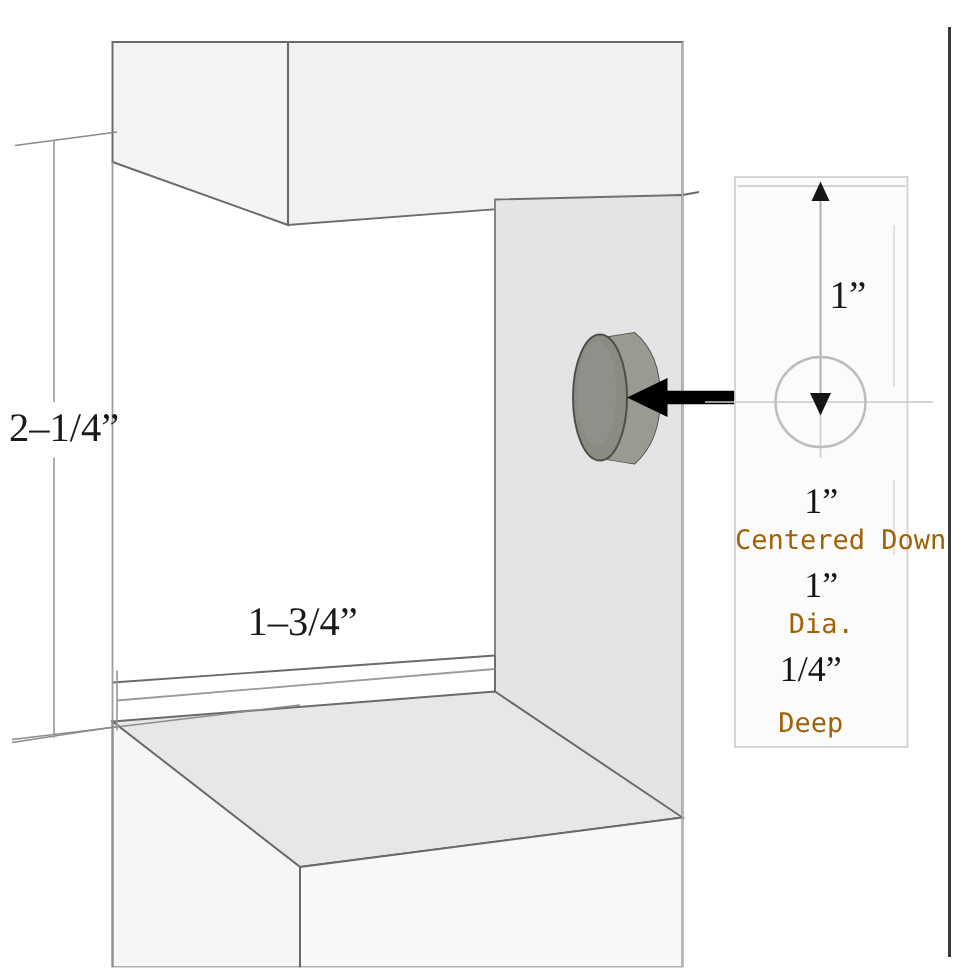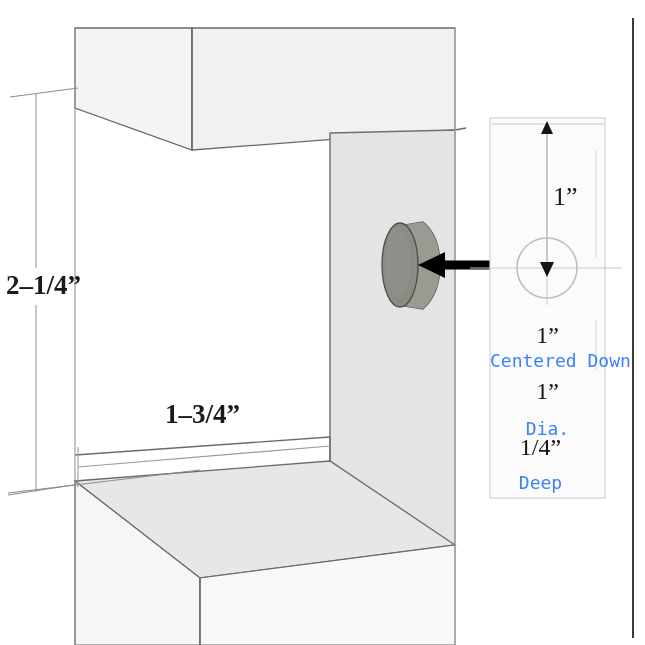--- a/index.html
+++ b/index.html
@@ -27,31 +27,30 @@
   .dim-label {
     position: absolute;
     font-family: "Liberation Serif", serif;
     color: #1a1a1a;
     white-space: nowrap;
     background: transparent;
     letter-spacing: 0px;
   }
   .dim-major {
     font-size: 27px;
-    font-weight: bold;
   }
   .panel-num {
     font-family: "Liberation Serif", serif;
     font-size: 24px;
     color: #151515;
   }
   .panel-word {
     font-family: "DejaVu Sans Mono", monospace;
     font-size: 18px;
-    color: #3b82f6;
+    color: #a16207;
   }
   .centered-block {
     position: absolute;
     text-align: center;
     white-space: nowrap;
   }
 </style>
 </head>
 <body>
 
@@ -160,21 +159,21 @@
 
   <div class="dim-label" style="left:553px; top:182px; font-size:26px;">1”</div>
 
   <div class="centered-block" style="left:490px; top:322px; width:115px;">
     <div class="panel-num">1”</div>
     <div class="panel-word" style="margin-top:1px;">Centered Down</div>
   </div>
 
   <div class="centered-block" style="left:490px; top:378px; width:115px;">
     <div class="panel-num">1”</div>
-    <div class="panel-word" style="margin-top:13px;">Dia.</div>
+    <div class="panel-word" style="margin-top:1px;">Dia.</div>
   </div>
 
   <div class="centered-block" style="left:490px; top:434px; width:101px;">
     <div class="panel-num">1/4”</div>
     <div class="panel-word" style="margin-top:11px;">Deep</div>
   </div>
 
   <div style="position:absolute; left:632px; top:18px; width:2px; height:620px; background:#3a3a3a;"></div>
 
 </div>

